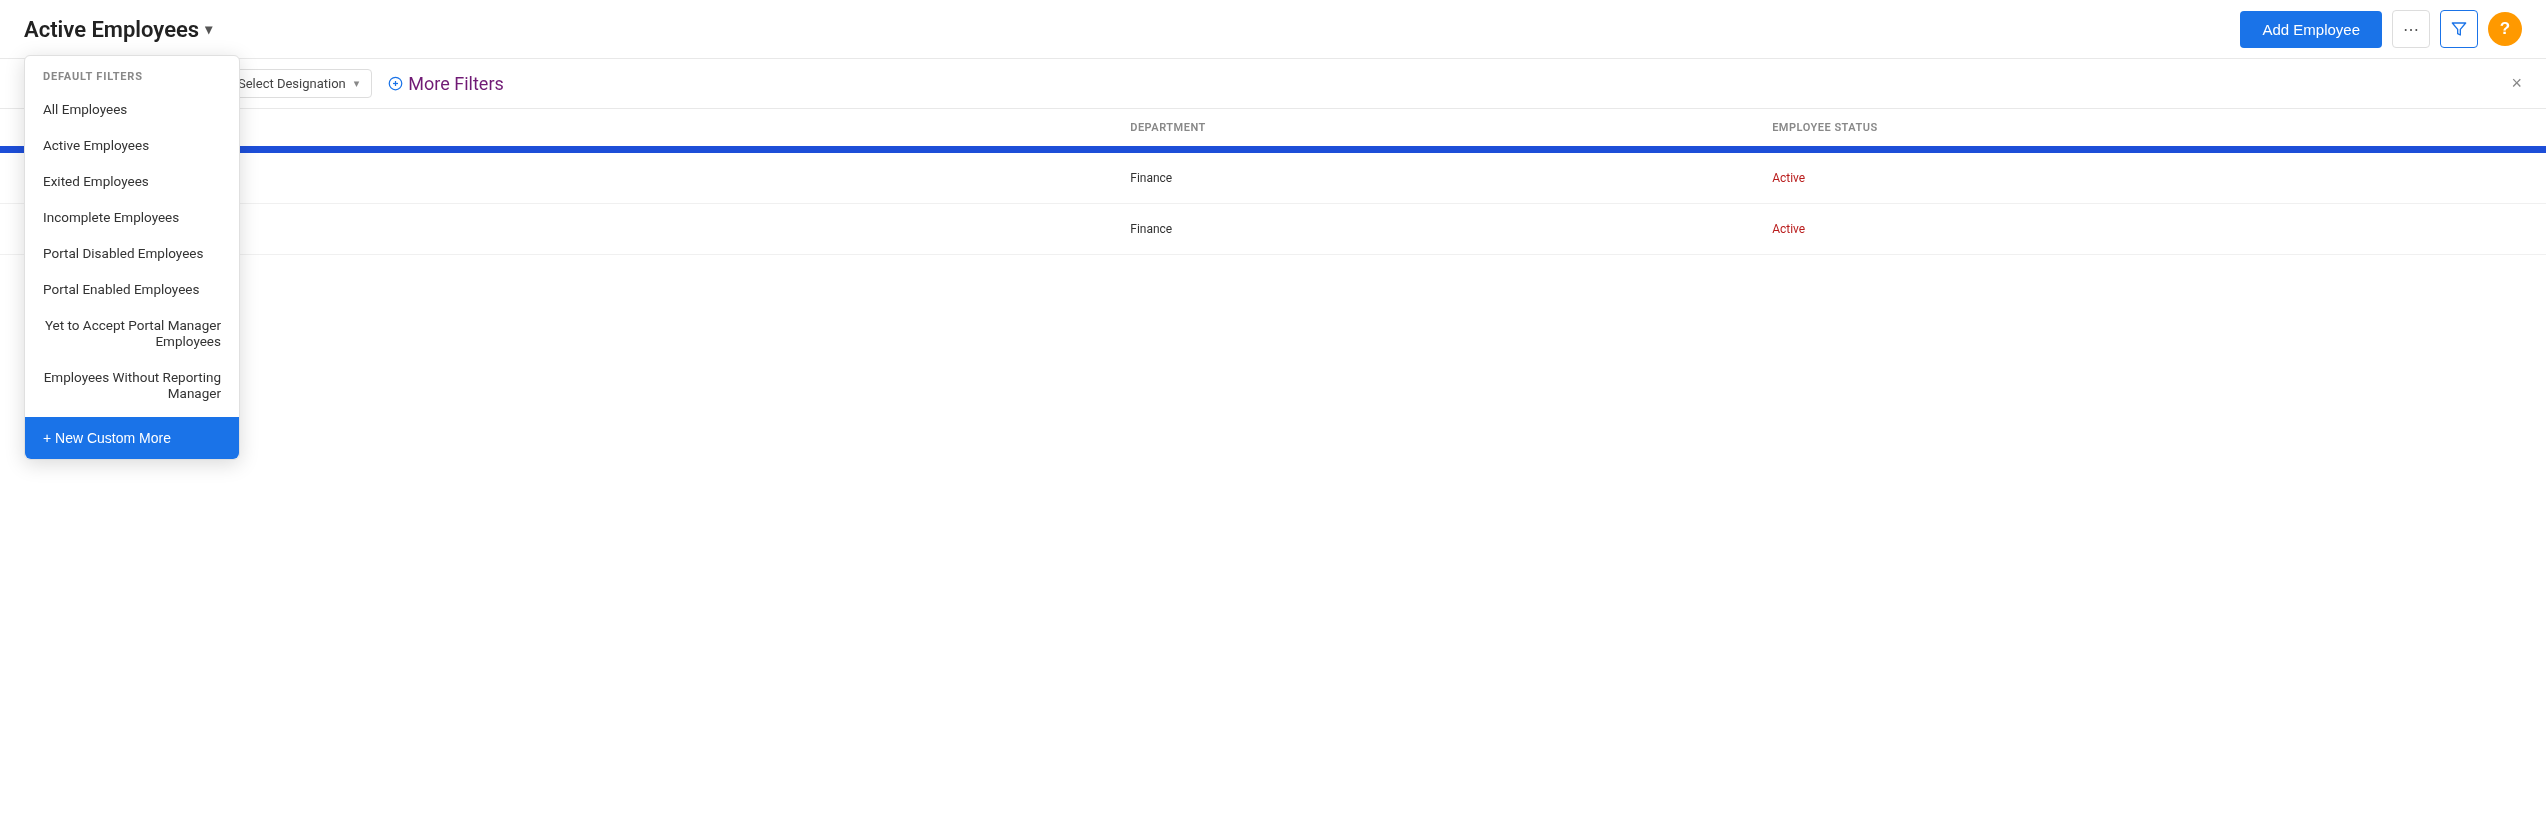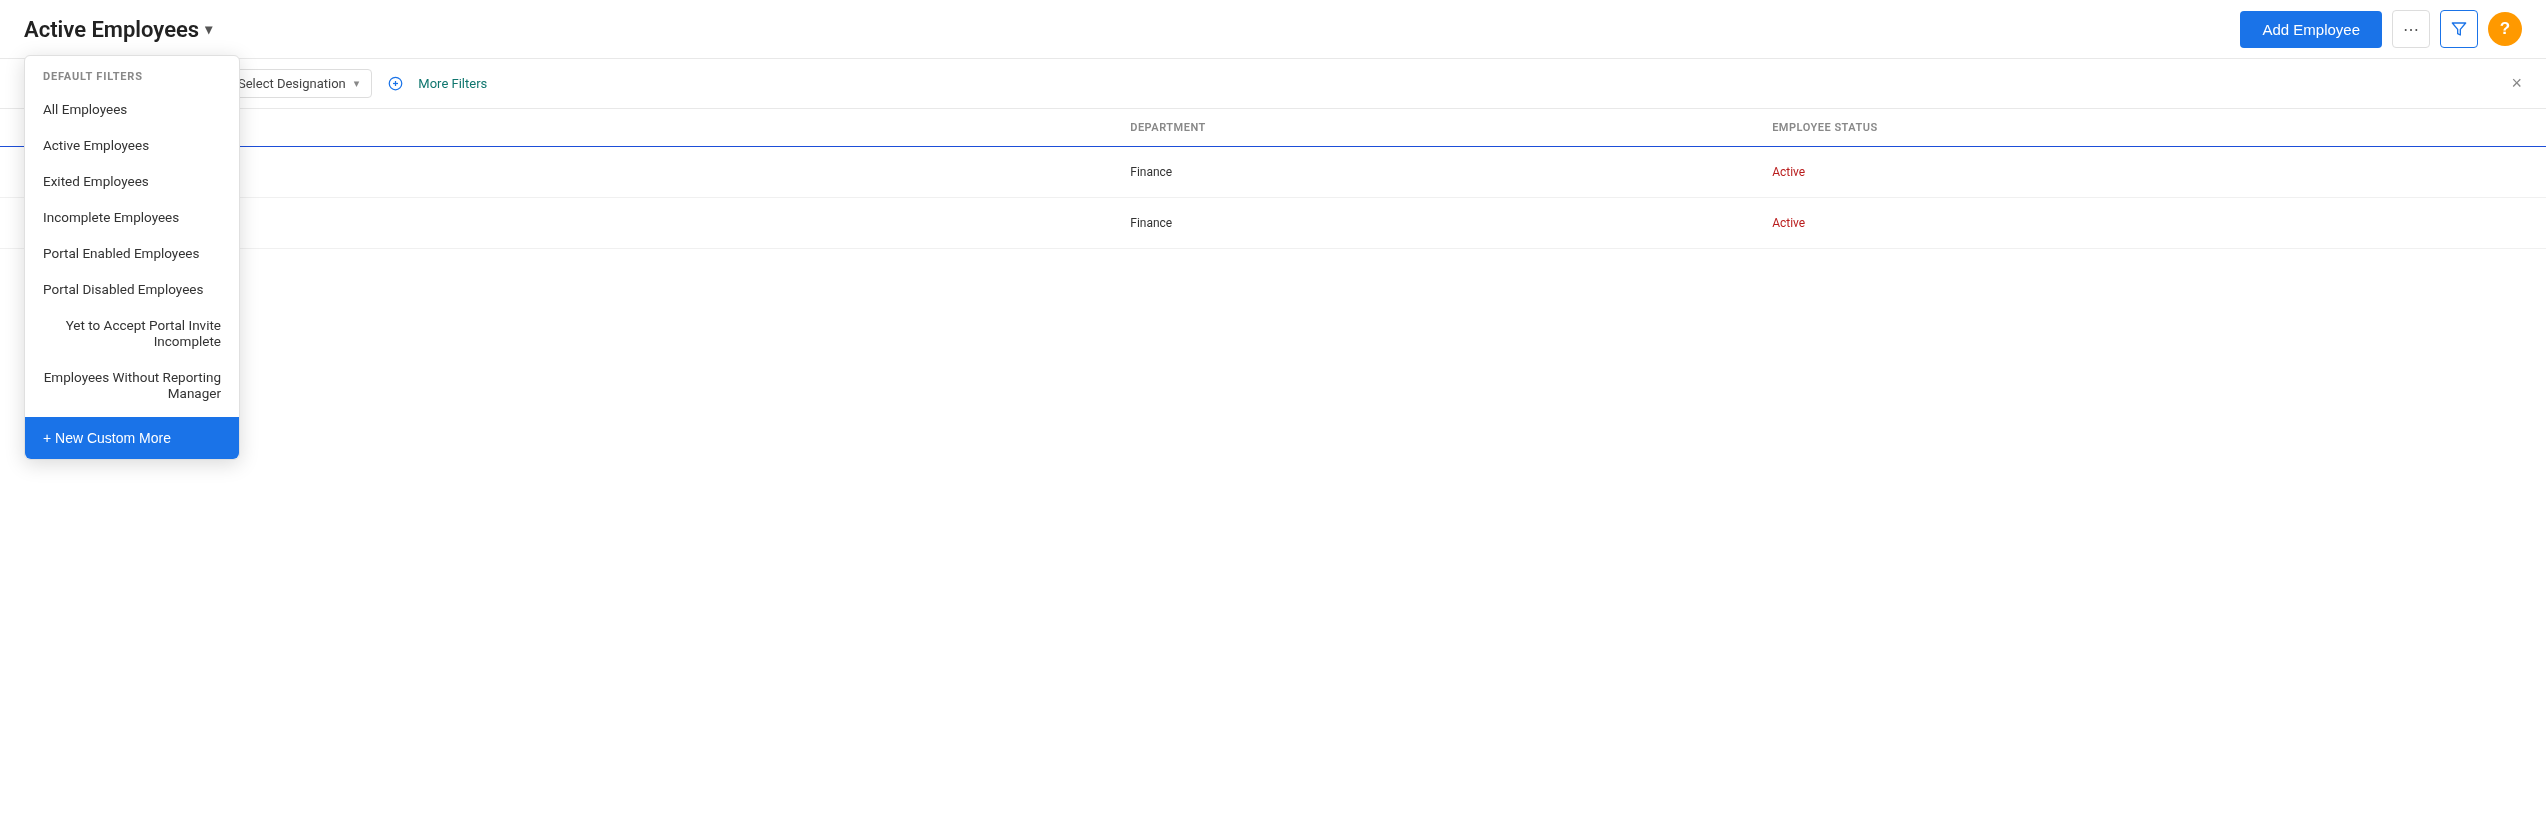--- a/index.html
+++ b/index.html
@@ -98,45 +98,45 @@
       background: #fff;
     }
     .filter-select .caret {
       color: #888;
       font-size: 11px;
       margin-left: 2px;
     }
     .more-filters {
       display: flex;
       align-items: center;
-      gap: 15px;
-      color: #0f766e;
-      cursor: pointer;
-      font-size: 13px;
+      gap: 5px;
+      color: #701a75;
+      cursor: pointer;
+      font-size: 18px;
       margin-left: 4px;
     }
     .filter-bar-spacer { flex: 1; }
     .close-btn {
       color: #888;
       cursor: pointer;
       font-size: 18px;
       background: none;
       border: none;
     }
 
     
     .table-container {
       padding: 0;
     }
     table {
       width: 100%;
       border-collapse: collapse;
     }
     thead tr {
-      border-bottom: 1px solid #1d4ed8;
+      border-bottom: 7px solid #1d4ed8;
     }
     thead th {
       padding: 12px 24px;
       text-align: left;
       font-size: 11px;
       font-weight: 600;
       color: #888;
       letter-spacing: 0.5px;
       text-transform: uppercase;
     }
@@ -261,27 +261,27 @@
   <div class="dropdown-item">
     <span>Active Employees</span>
   </div>
   <div class="dropdown-item">
     <span>Exited Employees</span>
   </div>
   <div class="dropdown-item">
     <span>Incomplete Employees</span>
   </div>
   <div class="dropdown-item">
+    <span>Portal Disabled Employees</span>
+  </div>
+  <div class="dropdown-item">
     <span>Portal Enabled Employees</span>
   </div>
   <div class="dropdown-item">
-    <span>Portal Disabled Employees</span>
-  </div>
-  <div class="dropdown-item">
-    <span>Yet to Accept Portal Invite Incomplete</span>
+    <span>Yet to Accept Portal Manager Employees</span>
   </div>
   <div class="dropdown-item">
     <span>Employees Without Reporting Manager</span>
   </div>
   <button class="new-custom-view-btn">+ New Custom More</button>
 </div>
 
 <div class="table-container">
   <table>
     <thead>

